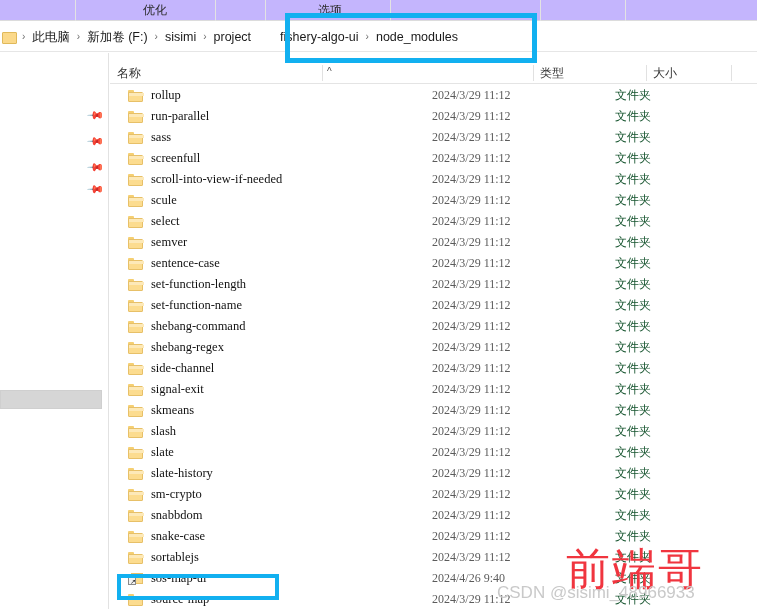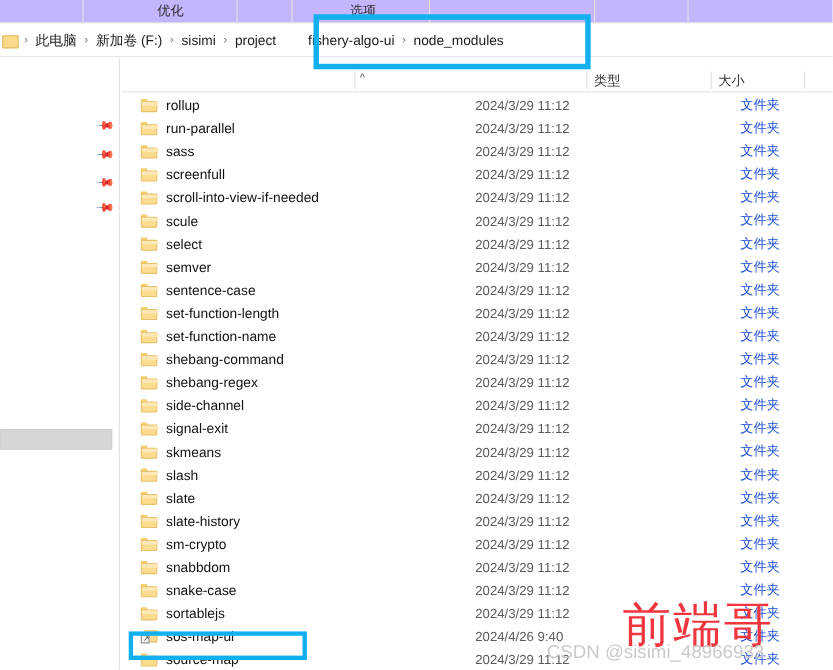--- a/index.html
+++ b/index.html
@@ -84,21 +84,21 @@
   }
   .nav-selected {
     position:absolute; left:0px; top:337px; width:102px; height:19px;
     background:#d6d6d6;
     border:1px solid #cfcfcf;
   }
 
   
   .filelist {
     position:absolute; left:110px; top:85px; width:647px; height:524px;
-    background:#ffffff; overflow:hidden;
+    background:#ffffff; overflow:hidden;font-family:Liberation Serif, serif;
   }
   .row {
     position:relative; height:21px; width:647px;
     display:flex; align-items:center;
   }
   .icon-wrap {
     position:absolute; left:18px; width:16px; height:16px;
   }
   
   .folder-ico { position:absolute; left:0; top:2px; width:15px; height:12px; }
@@ -131,22 +131,22 @@
 
   .fname {
     position:absolute; left:41px;
     font-size:12.5px; color:#111111; white-space:nowrap;
   }
   .fdate {
     position:absolute; left:322px;
     font-size:12px; color:#5b5b5b; white-space:nowrap;
   }
   .ftype {
-    position:absolute; left:563px;
-    font-size:12px; color:#1d4ed8; white-space:nowrap;
+    position:absolute; left:505px;
+    font-size:12px; color:#14532d; white-space:nowrap;
   }
 
   
   .anno {
     position:absolute; border:5px solid #12b0f0;
     pointer-events:none; background:transparent;
   }
   .anno-small { border-width:4px; }
 
   
@@ -201,20 +201,23 @@
   <span class="pin-icon" style="top:82px;">📌</span>
   <span class="pin-icon" style="top:108px;">📌</span>
   <span class="pin-icon" style="top:130px;">📌</span>
 
   <div class="nav-selected">
     <span></span>
   </div>
 </div>
 
 <div class="colheader">
+  <div class="colcell" style="left:0px;width:212px;">
+    <span>名称</span>
+  </div>
   <div class="sort-caret">^</div>
   <div class="colcell" style="left:536px;width:85px;">
     <span>大小</span>
   </div>
   <div class="colcell" style="left:423px;width:113px;">
     <span>类型</span>
   </div>
   <div class="coldiv" style="left:212px;"></div>
   <div class="coldiv" style="left:423px;"></div>
   <div class="coldiv" style="left:536px;"></div>

